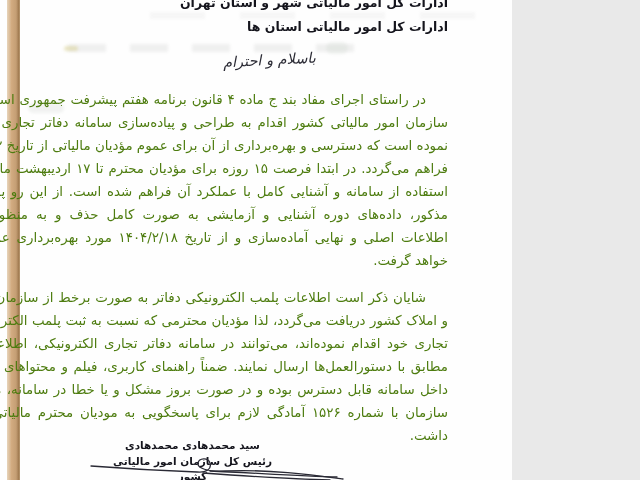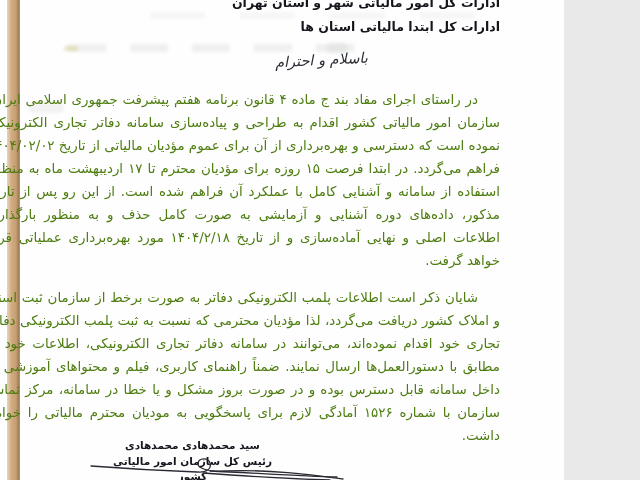--- a/index.html
+++ b/index.html
@@ -3,21 +3,21 @@
 <meta charset="utf-8">
 <style>
   html, body { margin: 0; padding: 0; }
   body {
     width: 640px; height: 480px;
     background: #e9e9e9;
     font-family: "DejaVu Sans", sans-serif;
   }
   .page {
     position: relative;
-    width: 564px; height: 480px;
+    width: 512px; height: 480px;
     background: #fefefe;
     overflow: hidden;
     color: #33333b;
   }
   
   .edge-strip {
     position: absolute;
     left: 7px; top: 0;
     width: 13px; height: 100%;
     background: linear-gradient(to right,
@@ -120,21 +120,21 @@
   <div class="edge-strip"></div>
 
   <div class="smudge s2"></div>
   <div class="smudge s1"></div>
   <div class="smudge s3"></div>
   <div class="smudge s4"></div>
   <div class="smudge s5"></div>
 
   <div class="recipients" dir="rtl">
     <div>ادارات کل امور مالیاتی شهر و استان تهران</div>
-    <div>ادارات کل ابتدا مالیاتی استان ها</div>
+    <div>ادارات کل امور مالیاتی استان ها</div>
   </div>
 
   <div class="salutation" dir="rtl">باسلام و احترام</div>
 
   <div class="letter-body">
     <p>در راستای اجرای مفاد بند ج ماده ۴ قانون برنامه هفتم پیشرفت جمهوری اسلامی ایران، سازمان امور مالیاتی کشور اقدام به طراحی و پیاده‌سازی سامانه دفاتر تجاری الکترونیکی نموده است که دسترسی و بهره‌برداری از آن برای عموم مؤدیان مالیاتی از تاریخ ۱۴۰۴/۰۲/۰۲ فراهم می‌گردد. در ابتدا فرصت ۱۵ روزه برای مؤدیان محترم تا ۱۷ اردیبهشت ماه به منظور استفاده از سامانه و آشنایی کامل با عملکرد آن فراهم شده است. از این رو پس از تاریخ مذکور، داده‌های دوره آشنایی و آزمایشی به صورت کامل حذف و به منظور بارگذاری اطلاعات اصلی و نهایی آماده‌سازی و از تاریخ ۱۴۰۴/۲/۱۸ مورد بهره‌برداری عملیاتی قرار خواهد گرفت.</p>
     <p>شایان ذکر است اطلاعات پلمب الکترونیکی دفاتر به صورت برخط از سازمان ثبت اسناد و املاک کشور دریافت می‌گردد، لذا مؤدیان محترمی که نسبت به ثبت پلمب الکترونیکی دفاتر تجاری خود اقدام نموده‌اند، می‌توانند در سامانه دفاتر تجاری الکترونیکی، اطلاعات خود را مطابق با دستورالعمل‌ها ارسال نمایند. ضمناً راهنمای کاربری، فیلم و محتواهای آموزشی از داخل سامانه قابل دسترس بوده و در صورت بروز مشکل و یا خطا در سامانه، مرکز تماس سازمان با شماره ۱۵۲۶ آمادگی لازم برای پاسخگویی به مودیان محترم مالیاتی را خواهد داشت.</p>
   </div>
 
   <div class="signature-block">

